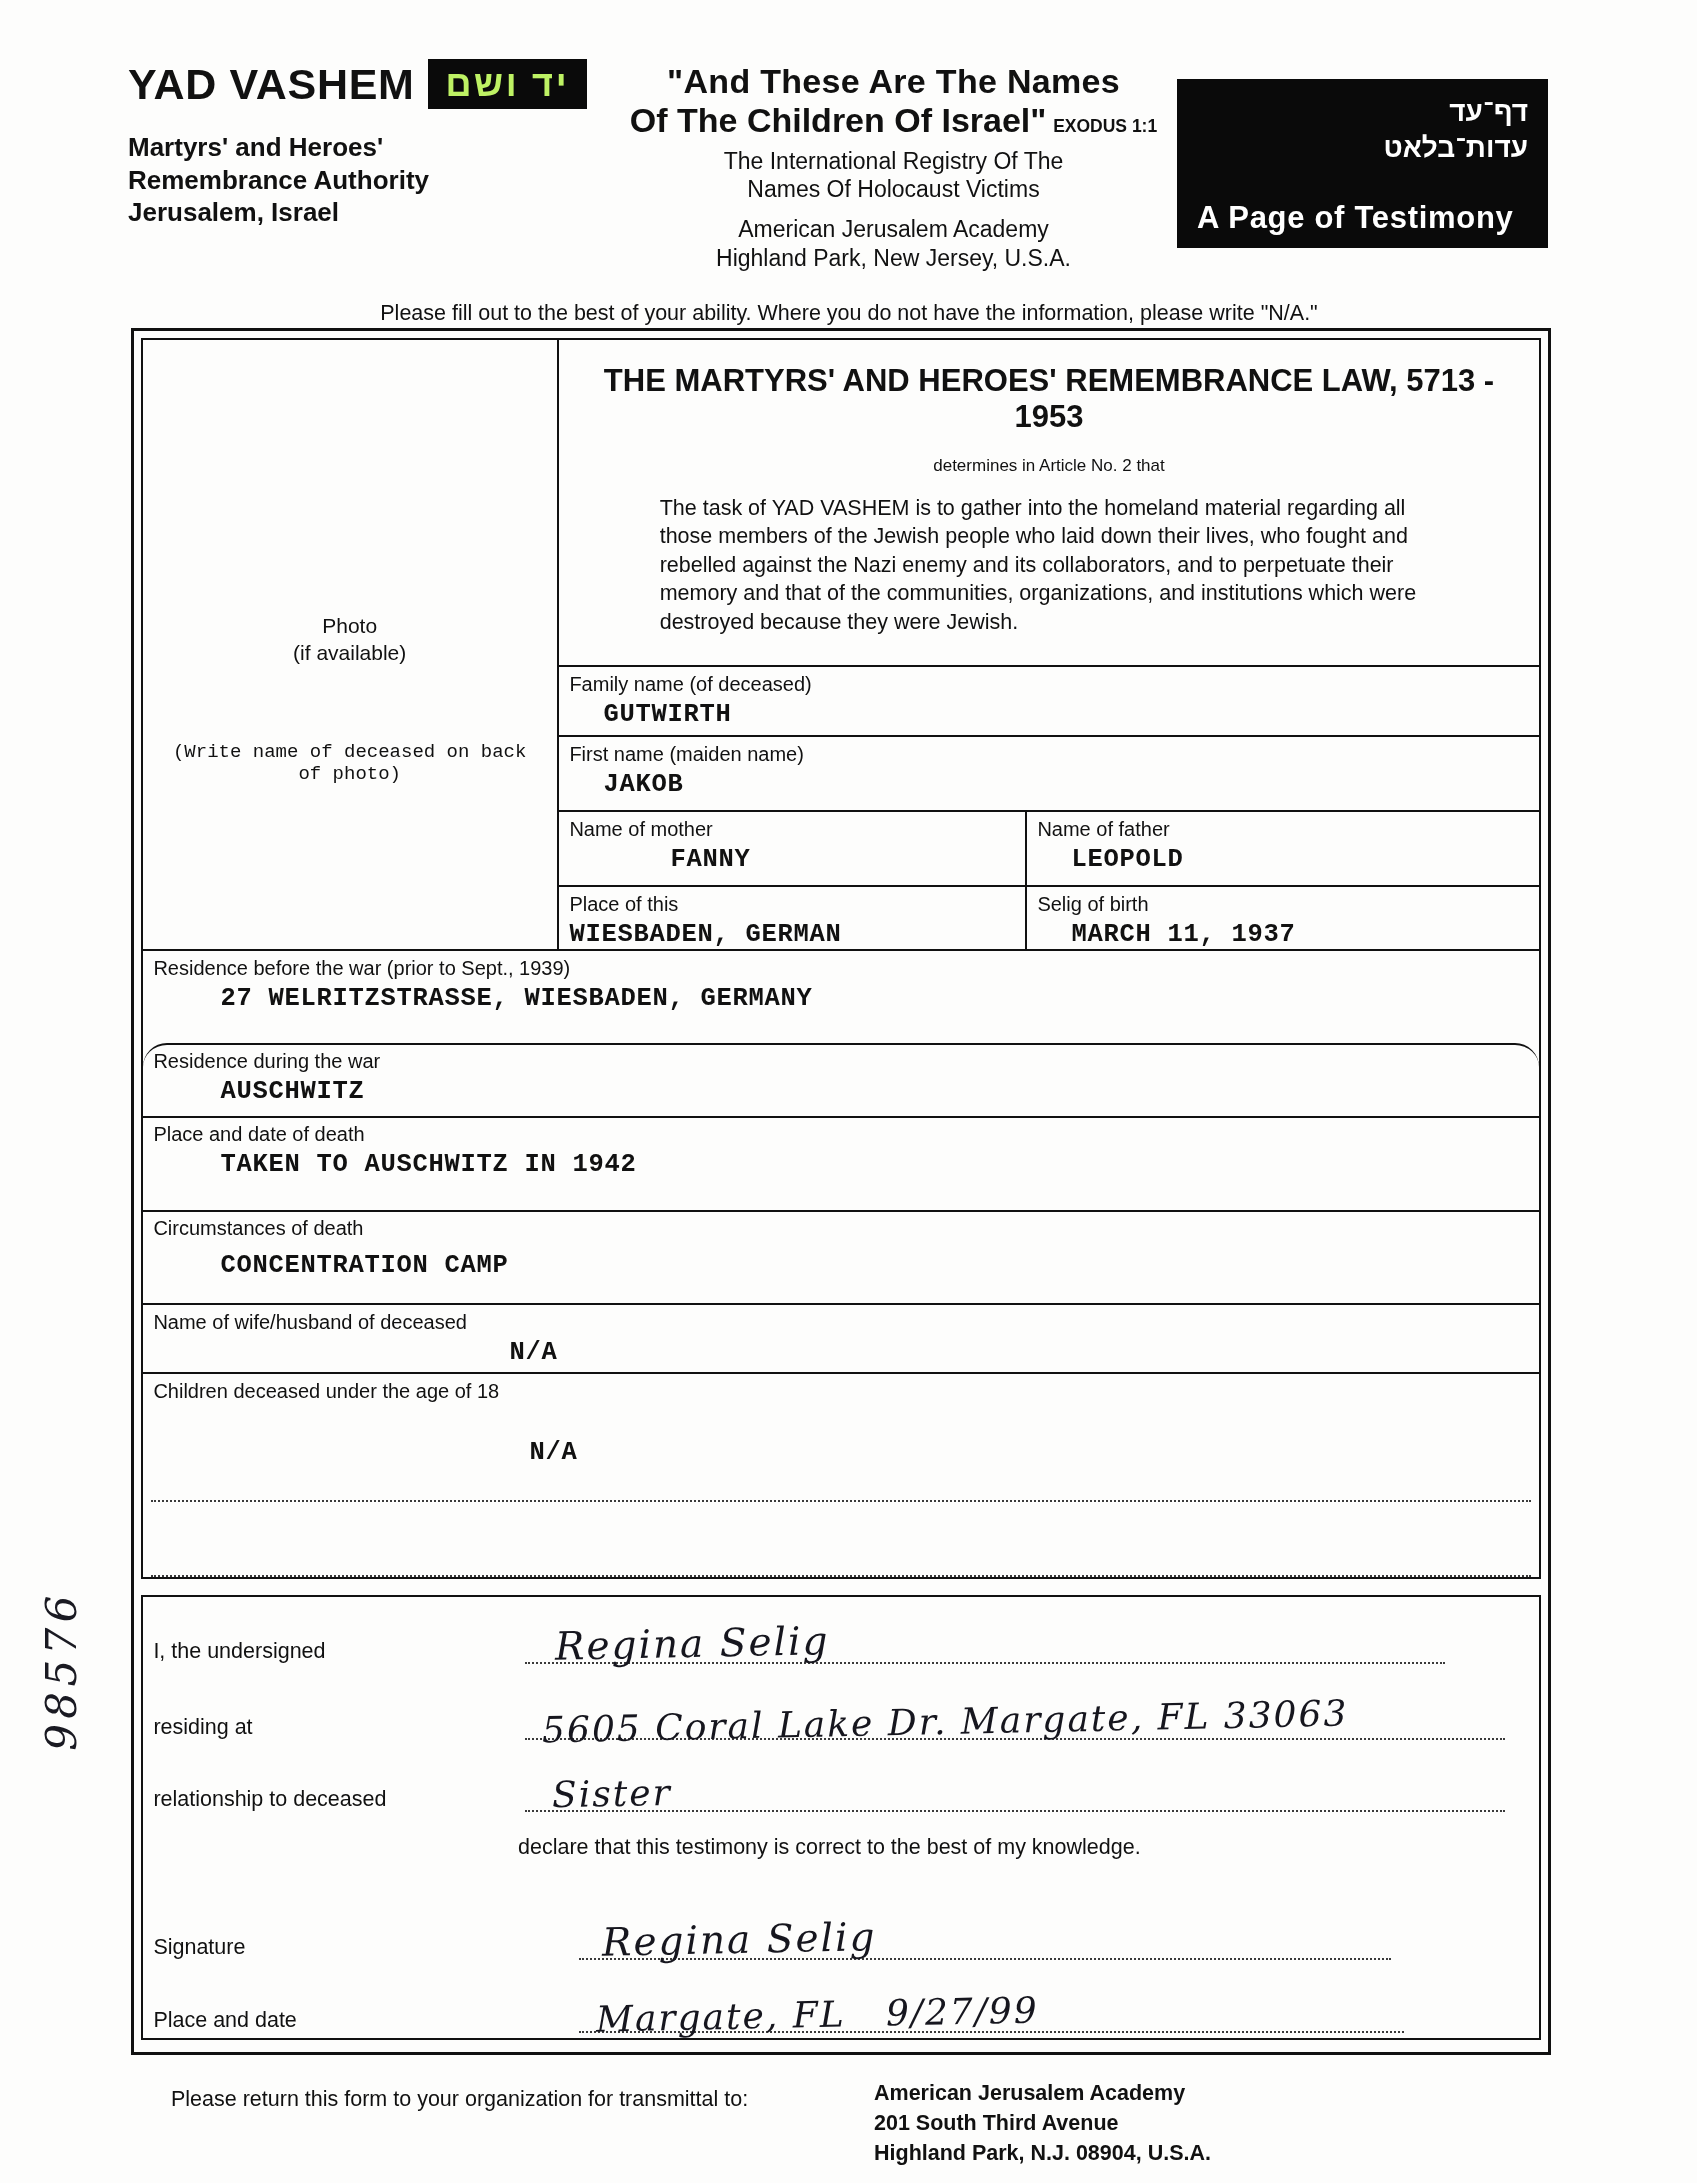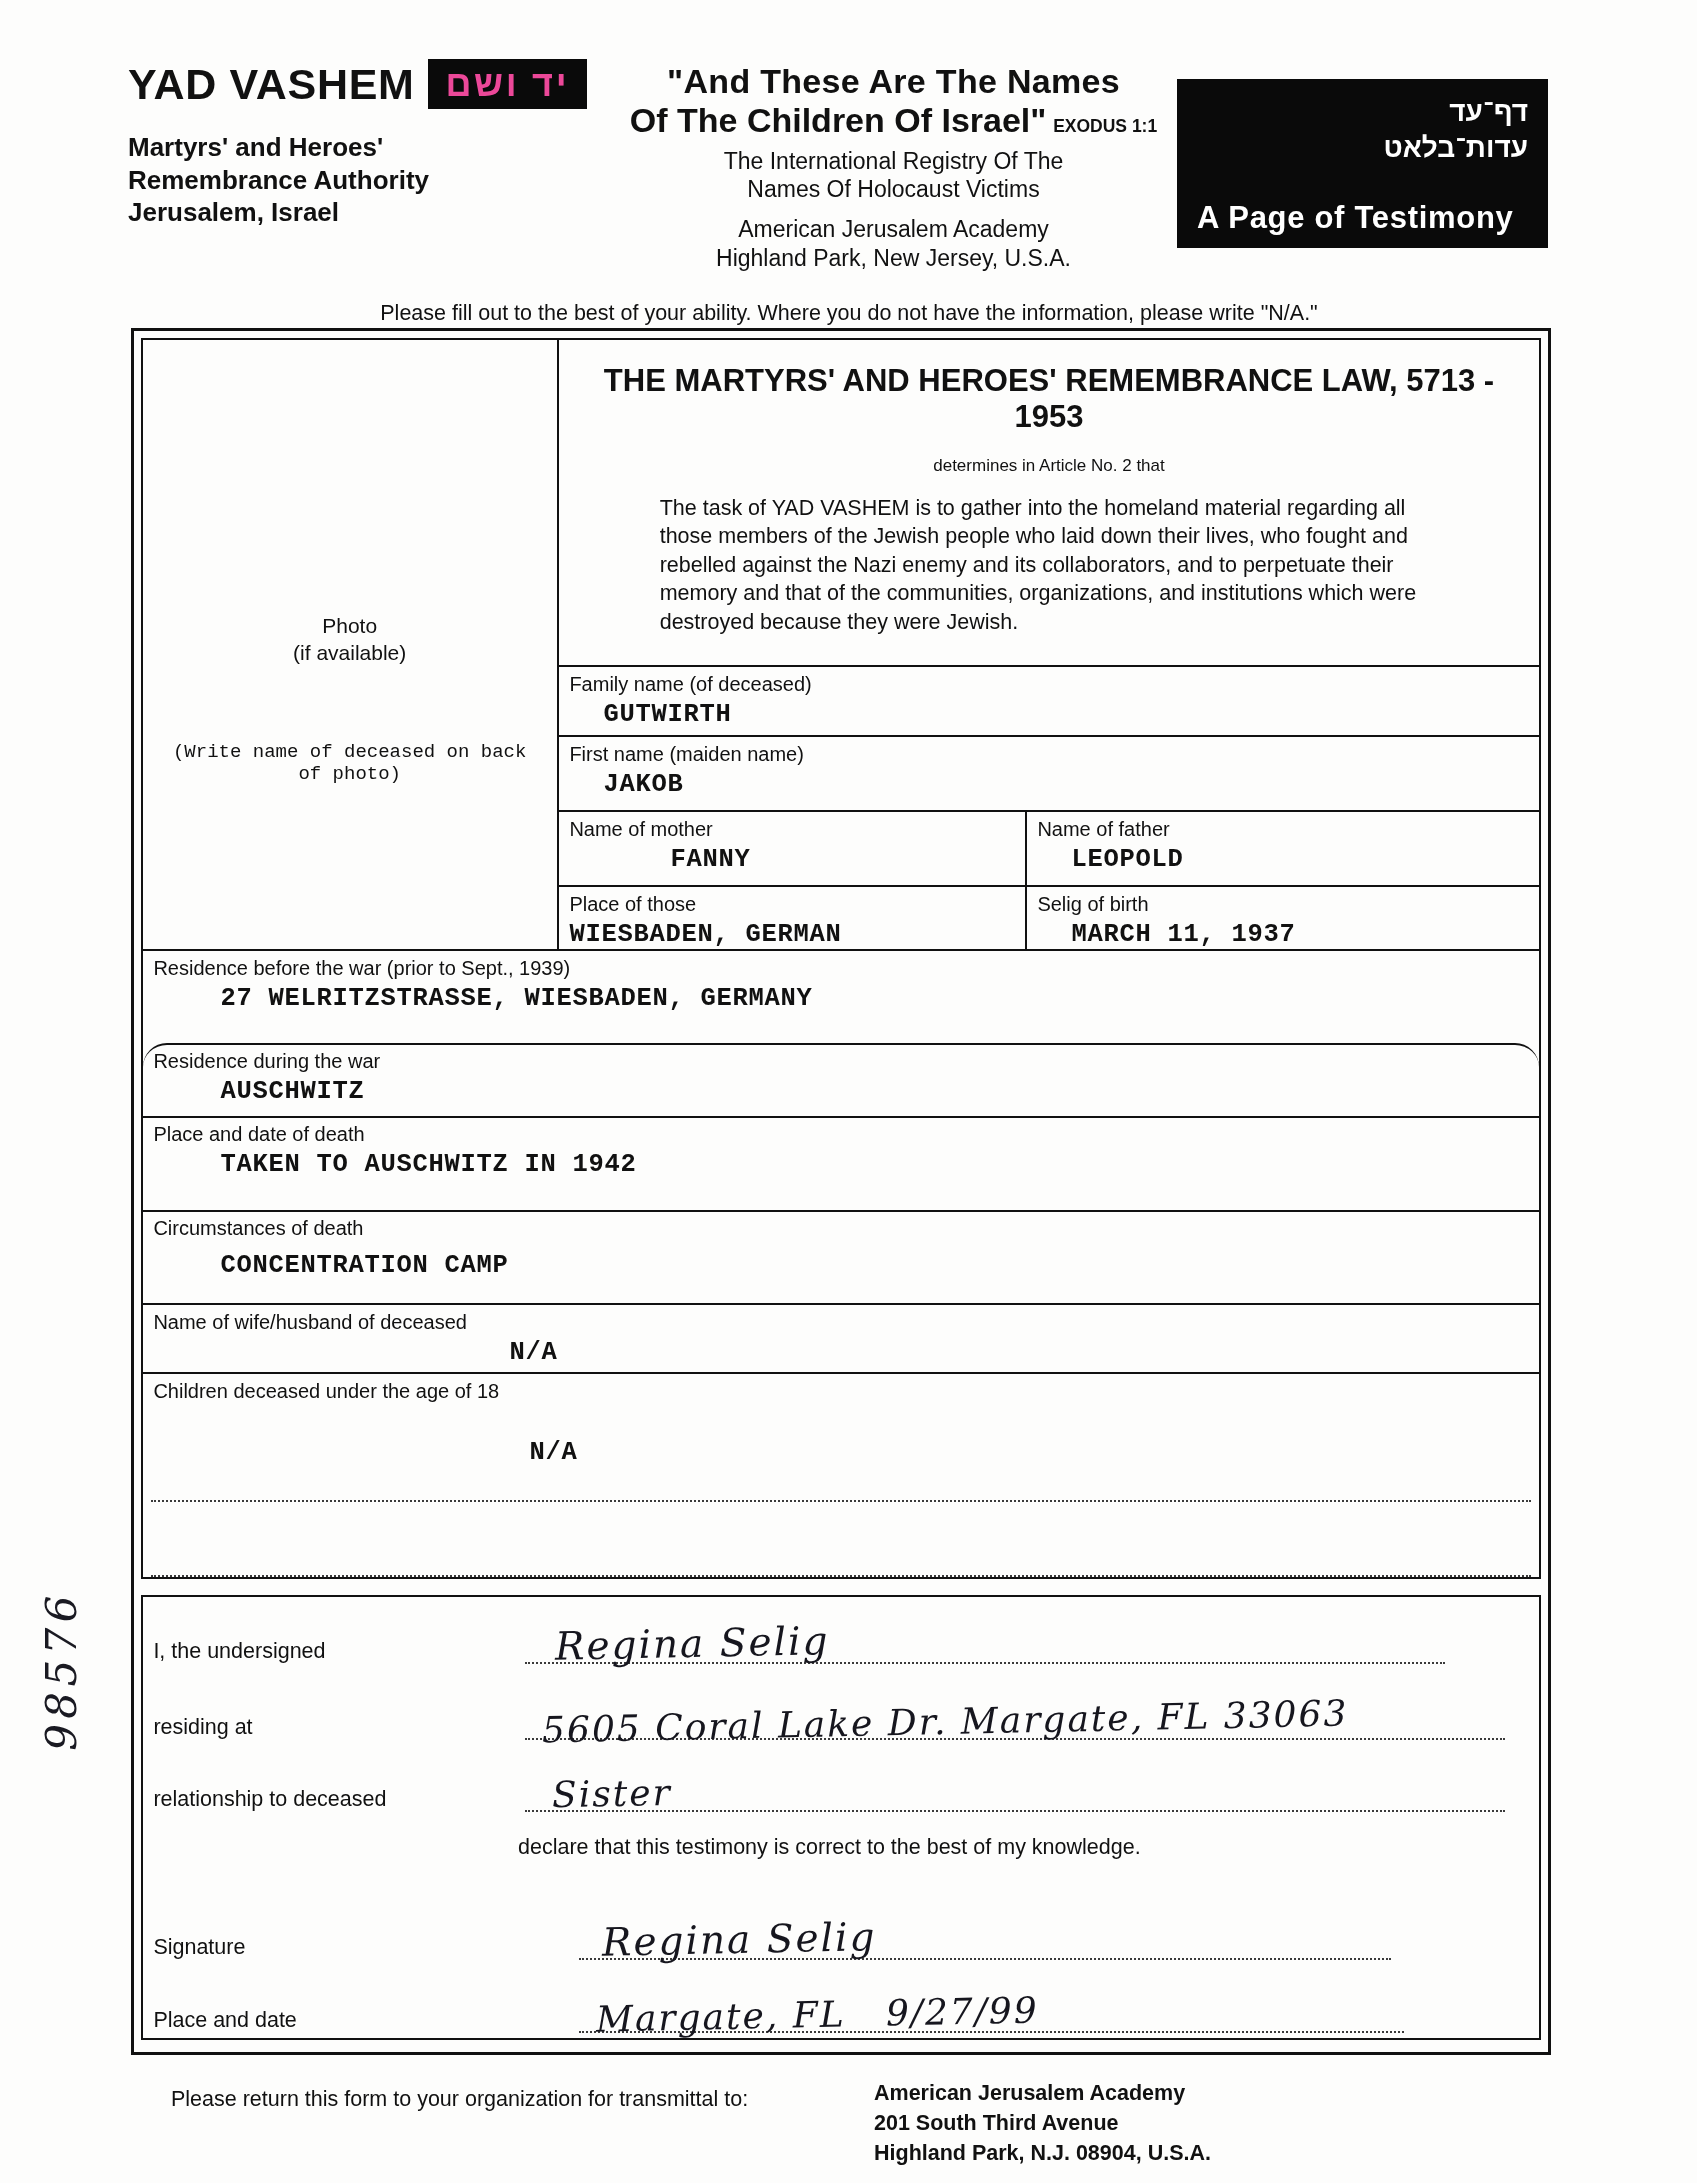--- a/index.html
+++ b/index.html
@@ -9,21 +9,21 @@
     font-family:"Liberation Sans", sans-serif; color:#111;
     overflow:hidden;
   }
   .page { position:absolute; inset:0; background:#fdfdfc; }
 
   
   .org { position:absolute; left:128px; top:59px; }
   .org-row { display:flex; align-items:center; gap:13.4px; }
   .org-name { font-size:43px; font-weight:bold; letter-spacing:0.7px; }
   .org-logo {
-    background:#0a0a0a; color:#ec4899; font-weight:bold; font-size:36px;
+    background:#0a0a0a; color:#bef264; font-weight:bold; font-size:36px;
     height:50px; padding:0 17.5px; display:flex; align-items:center;
     letter-spacing:2.7px;
   }
   .org-sub { margin-top:22px; font-size:26px; font-weight:bold; line-height:1.25; }
 
   .center-block { position:absolute; left:608px; top:62px; width:571px; text-align:center; }
   .quote1 { font-size:34px; font-weight:bold; letter-spacing:0.3px; }
   .quote2 { font-size:34px; font-weight:bold; }
   .exodus { font-size:17.5px; font-weight:bold; margin-left:6.7px; }
   .registry { margin-top:6.7px; font-size:23px; line-height:1.25; }
@@ -182,21 +182,21 @@
               <div class="val ind150">FANNY</div>
             </div>
             <div class="cell c2">
               <div class="lbl">Name of father</div>
               <div class="val ind50">LEOPOLD</div>
             </div>
           </div>
 
           <div class="frow h96 split">
             <div class="cell c1">
-              <div class="lbl">Place of those</div>
+              <div class="lbl">Place of this</div>
               <div class="val">WIESBADEN, GERMAN</div>
             </div>
             <div class="cell c2">
               <div class="lbl">Selig of birth</div>
               <div class="val ind50">MARCH 11, 1937</div>
             </div>
           </div>
         </div>
       </div>
 

